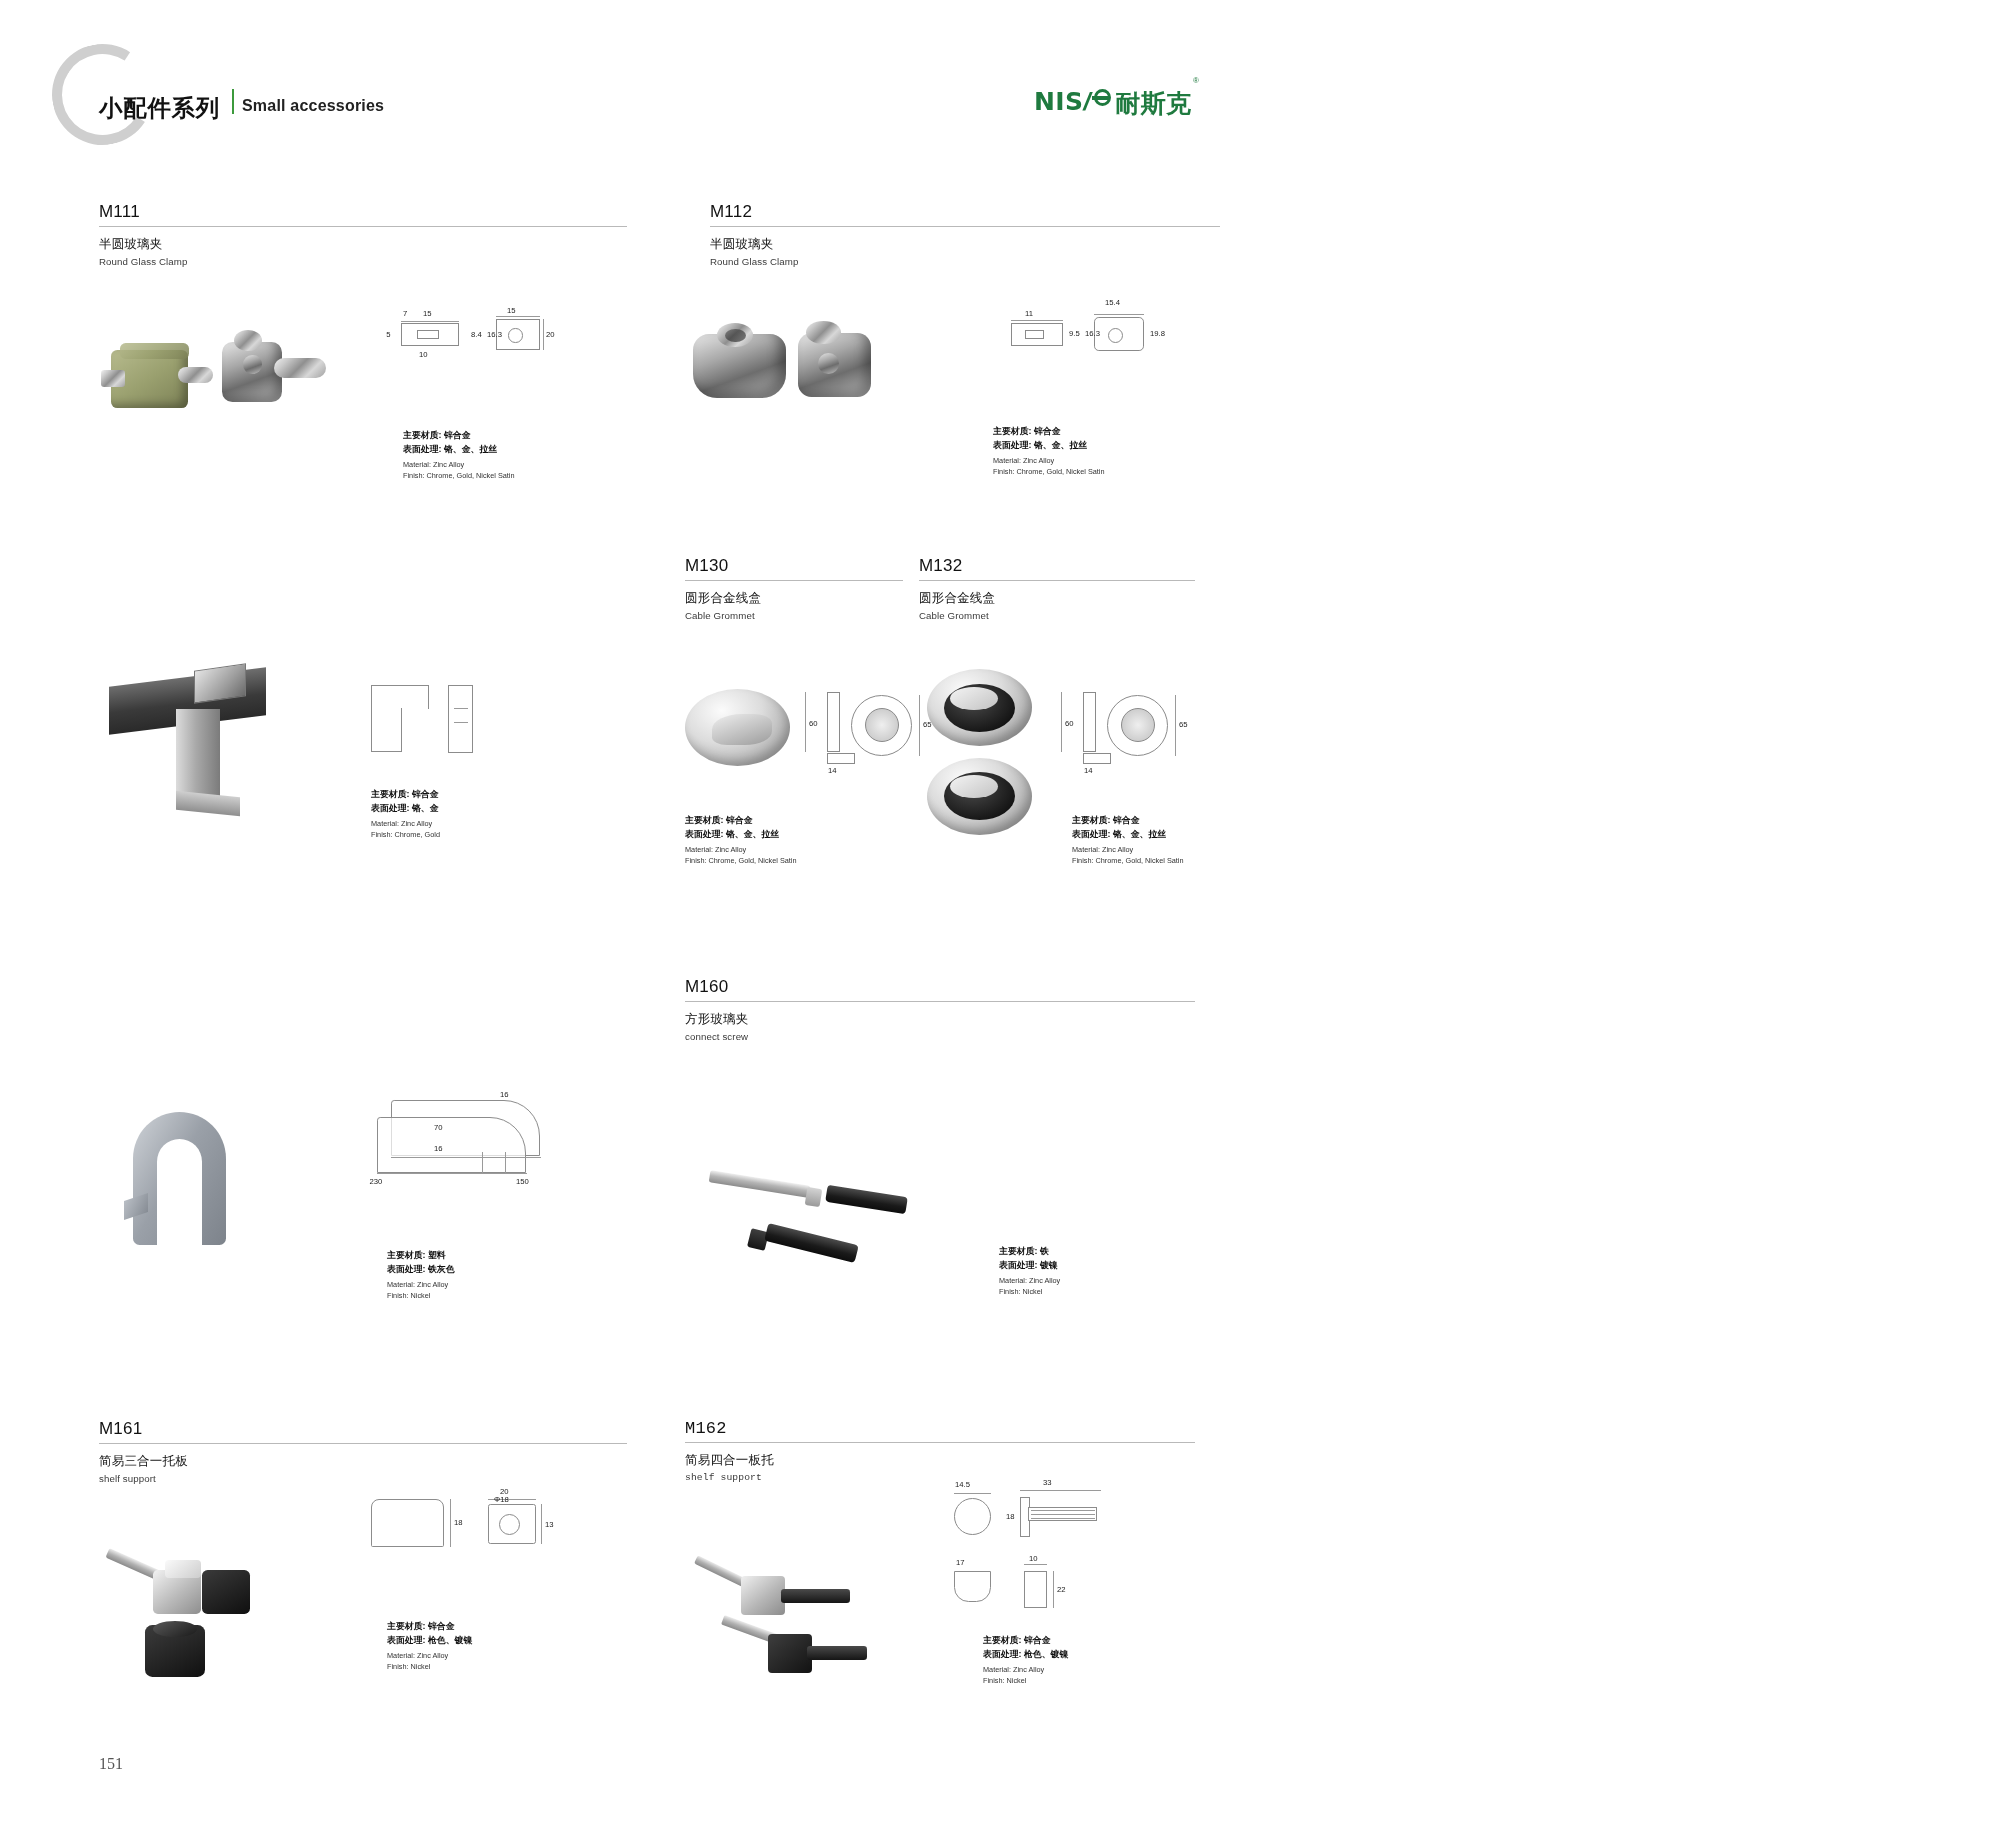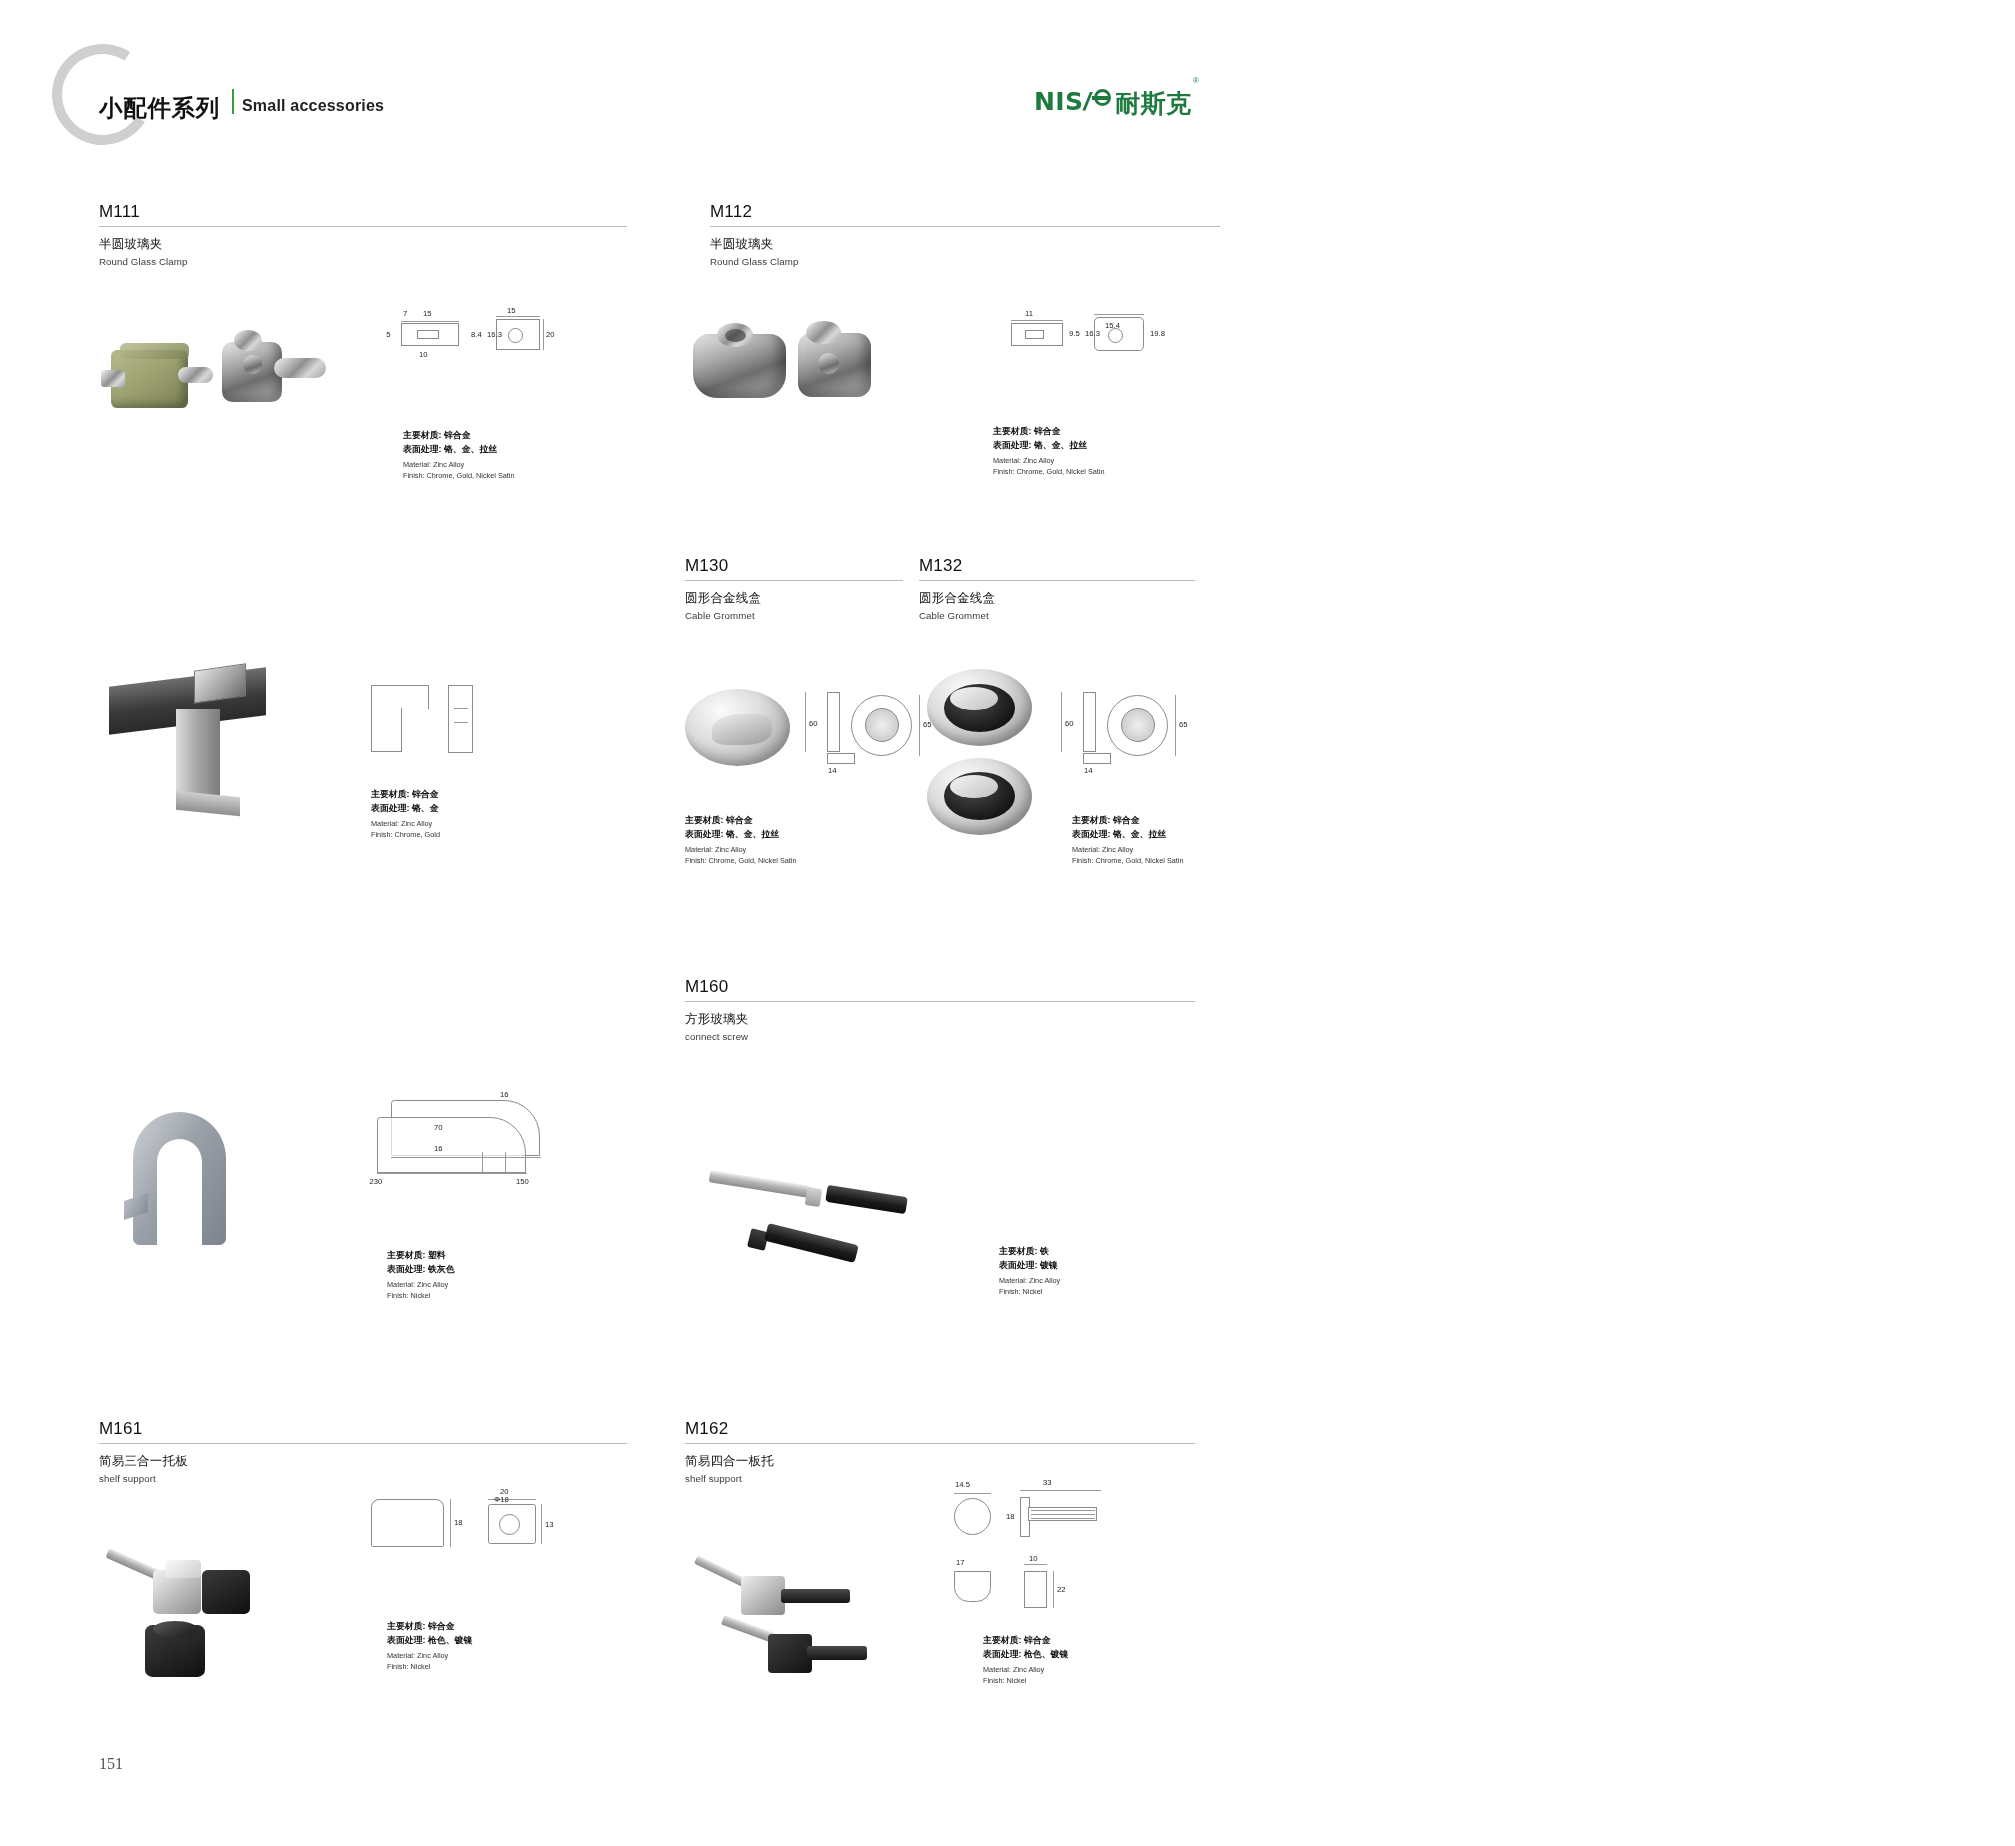--- a/index.html
+++ b/index.html
@@ -288,21 +288,21 @@
   <div class="draw" style="left:993px; top:298px; width:226px; height:81px;">
     <div class="box-outline" style="left:18px; top:25px; width:52px; height:23.4px;"></div>
     <div class="box-outline" style="left:32px; top:32px; width:19.3px; height:8.9px;"></div>
     <div class="dl" style="left:18px; top:22px; width:52px; height:0.4px;"></div>
     <div class="dim" style="left:32px; top:10.5px;">11</div>
     <div class="dim" style="left:76px; top:31px;">9.5</div>
 
     <div class="box-outline" style="left:101px; top:19.3px; width:50px; height:34px; border-radius:4.8px;"></div>
     <div class="circ-outline" style="left:115px; top:30px; width:15.3px; height:15.3px;"></div>
     <div class="dl" style="left:101px; top:16px; width:50px; height:0.4px;"></div>
-    <div class="dim" style="left:112px; top:23px;">15.4</div>
+    <div class="dim" style="left:112px; top:0;">15.4</div>
     <div class="dim" style="left:92px; top:31px;">16.3</div>
     <div class="dim" style="left:157px; top:31px;">19.8</div>
   </div>
 
   <div class="spec" style="left:993px; top:425px;">
     <div class="cn">
       <div>主要材质: 锌合金</div>
       <div>表面处理: 铬、金、拉丝</div>
     </div>
     <div class="en">
@@ -512,21 +512,21 @@
     <div class="cn">
       <div>主要材质: 锌合金</div>
       <div>表面处理: 枪色、镀镍</div>
     </div>
     <div class="en">
       <div>Material: Zinc Alloy</div>
       <div>Finish:  Nickel</div>
     </div>
   </div>
 
-  <div class="item" style="left:685px; top:1419px; width:510px;">
+  <div class="item" style="left:685px; top:1419px; width:510px;font-family:Liberation Mono, monospace;">
     <div class="item-code">M162</div>
     <div class="item-rule"></div>
     <div class="item-name-cn">简易四合一板托</div>
     <div class="item-name-en">shelf support</div>
   </div>
 
   <div class="photo" style="left:693px; top:1556px; width:250px; height:161px;">
     <div style="position:absolute;left:0px;top:12px;width:60px;height:8.9px;border-radius:2px;background:linear-gradient(180deg,#ebebeb,#b0b0b0 50%,#8b8b8b);transform:rotate(26deg);"></div>
     <div style="position:absolute;left:48px;top:20px;width:44px;height:39px;border-radius:4px;background:linear-gradient(140deg,#f0f0f0,#b6b6b6 55%,#8b8b8b);"></div>
     <div style="position:absolute;left:88px;top:33px;width:69px;height:13.7px;border-radius:3.2px;background:linear-gradient(180deg,#4a4a4a,#151515);"></div>

